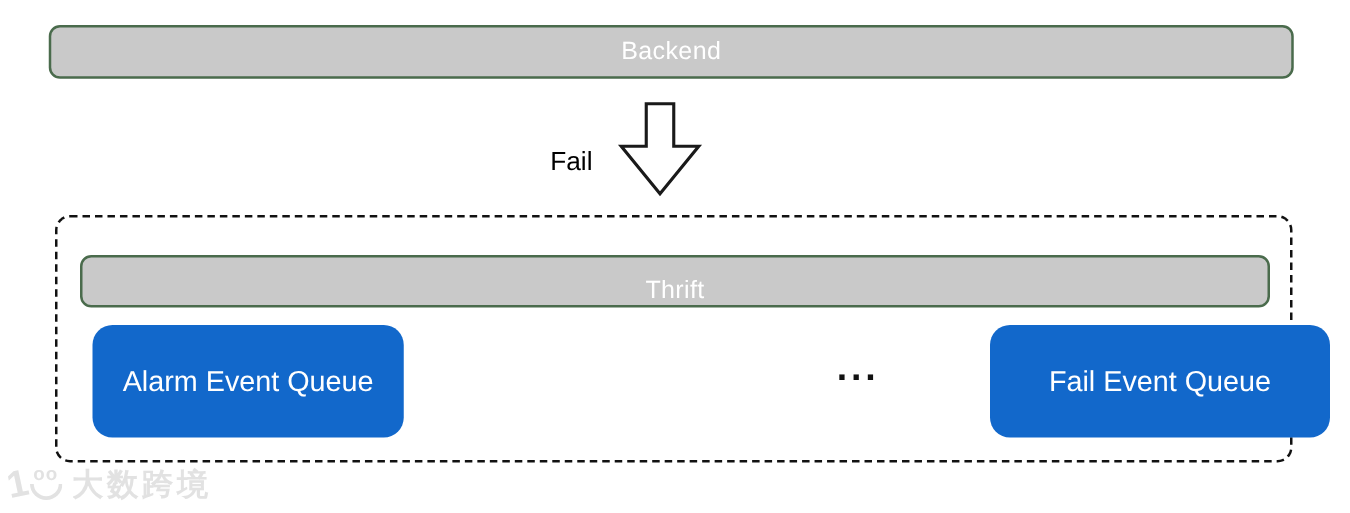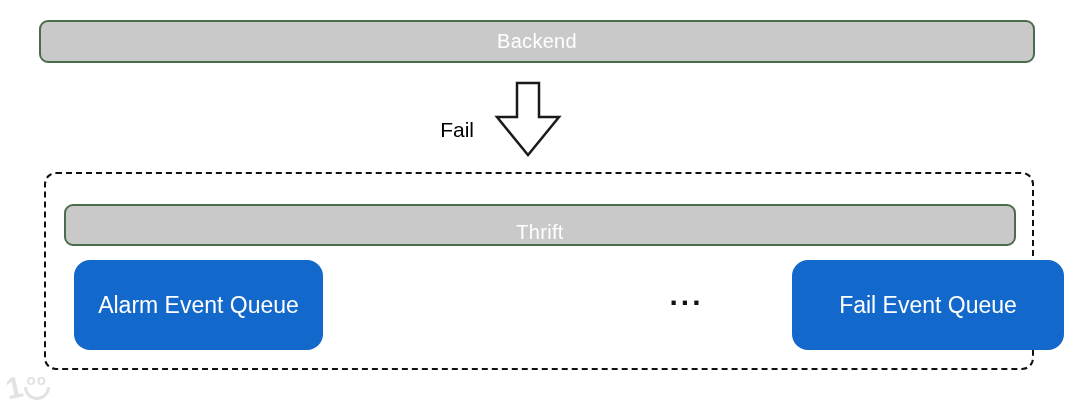--- a/index.html
+++ b/index.html
@@ -151,15 +151,16 @@
   </div>
 
   <div id="watermark">
     <span class="wm-logo">
       <span class="wm-one">1</span>
       <span class="wm-cup">
         <span class="wm-oo">oo</span>
         <span class="wm-arc"></span>
       </span>
     </span>
+    <span class="wm-text">大数跨境</span>
   </div>
 
 </div>
 
 </body></html>

